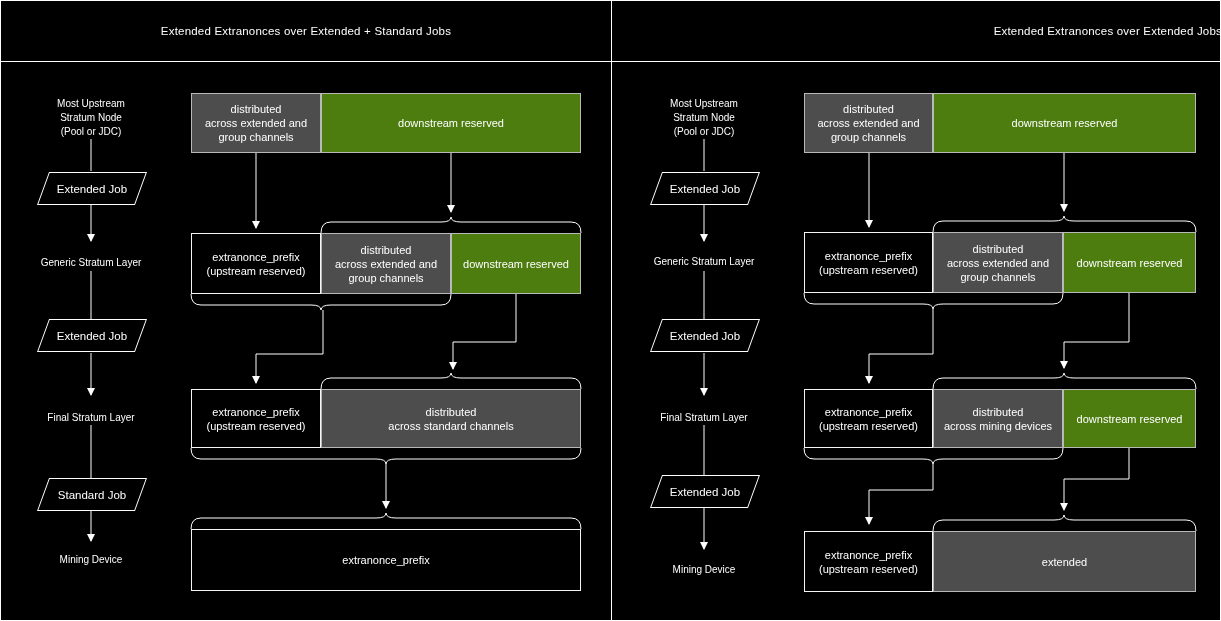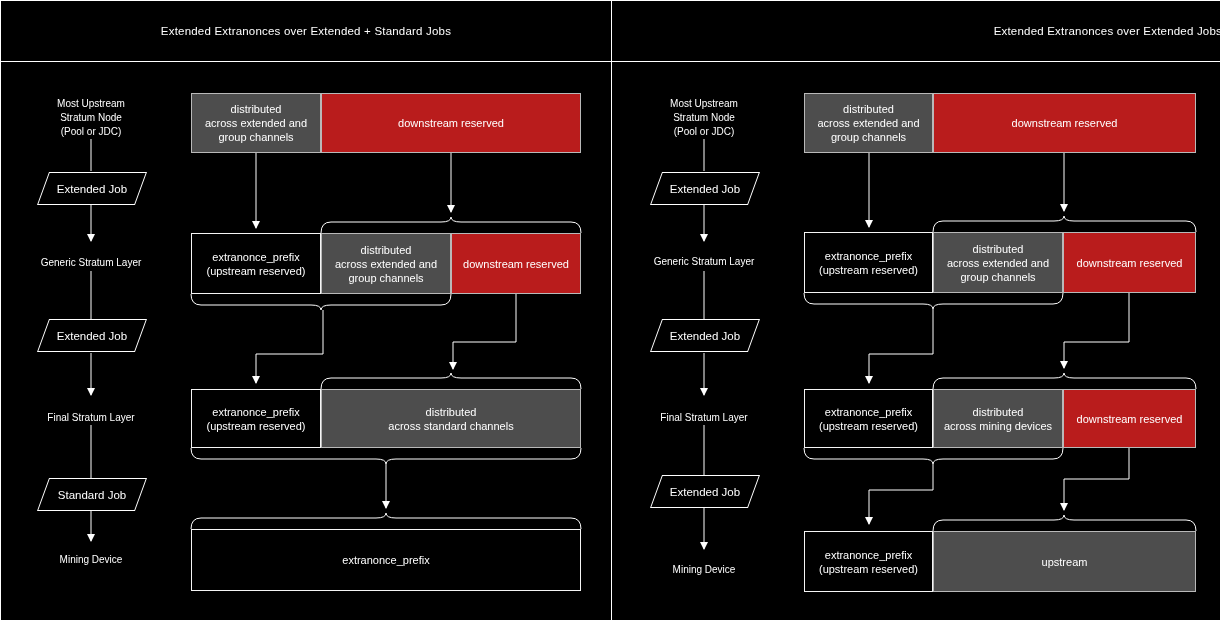--- a/index.html
+++ b/index.html
@@ -16,21 +16,21 @@
   .v-divider{position:absolute;left:610px;top:0;width:1px;height:621px;background:#ffffff;}
   .stage-label{position:absolute;width:170px;text-align:center;font-size:10px;line-height:14px;
     color:#ffffff;white-space:pre-line;}
   .job{position:absolute;width:96px;height:31px;border:1.5px solid #ffffff;background:#000;
     transform:skewX(-20deg);display:flex;align-items:center;justify-content:center;}
   .job span{transform:skewX(20deg);font-size:11.5px;color:#ffffff;white-space:nowrap;}
   .bar{position:absolute;display:flex;}
   .seg{box-sizing:border-box;display:flex;align-items:center;justify-content:center;
     text-align:center;font-size:11px;line-height:14px;color:#ffffff;white-space:pre-line;}
   .seg-dark{background:#4d4d4d;border:1px solid #b9b9b9;}
-  .seg-light{background:#b91c1c;border:1px solid #b9b9b9;}
+  .seg-light{background:#4d7c0f;border:1px solid #b9b9b9;}
   .seg-black{background:#000000;border:1px solid #f5f5f5;}
   .overlay{position:absolute;left:0;top:0;pointer-events:none;}
 </style>
 </head>
 <body>
 
 <div class="canvas">
 
   <div class="h-line"></div>
   <div class="v-divider"></div>
@@ -115,21 +115,21 @@
   <div class="bar" style="left:803px;top:388px;height:59px;">
     <div class="seg seg-black" style="width:129px;">extranonce_prefix
 (upstream reserved)</div>
     <div class="seg seg-dark" style="width:130px;">distributed
 across mining devices</div>
     <div class="seg seg-light" style="width:133px;">downstream reserved</div>
   </div>
   <div class="bar" style="left:803px;top:530px;height:61px;">
     <div class="seg seg-black" style="width:129px;">extranonce_prefix
 (upstream reserved)</div>
-    <div class="seg seg-dark" style="width:263px;">upstream</div>
+    <div class="seg seg-dark" style="width:263px;">extended</div>
   </div>
 
   <svg class="overlay" width="1221" height="621" viewBox="0 0 1221 621">
     <defs>
       <marker id="ah" markerWidth="9" markerHeight="9" refX="7" refY="4" orient="auto">
         <path d="M0,0 L8,4 L0,8 z" fill="#ffffff"></path>
       </marker>
     </defs>
     <g stroke="#ffffff" stroke-width="1" fill="none">
 

